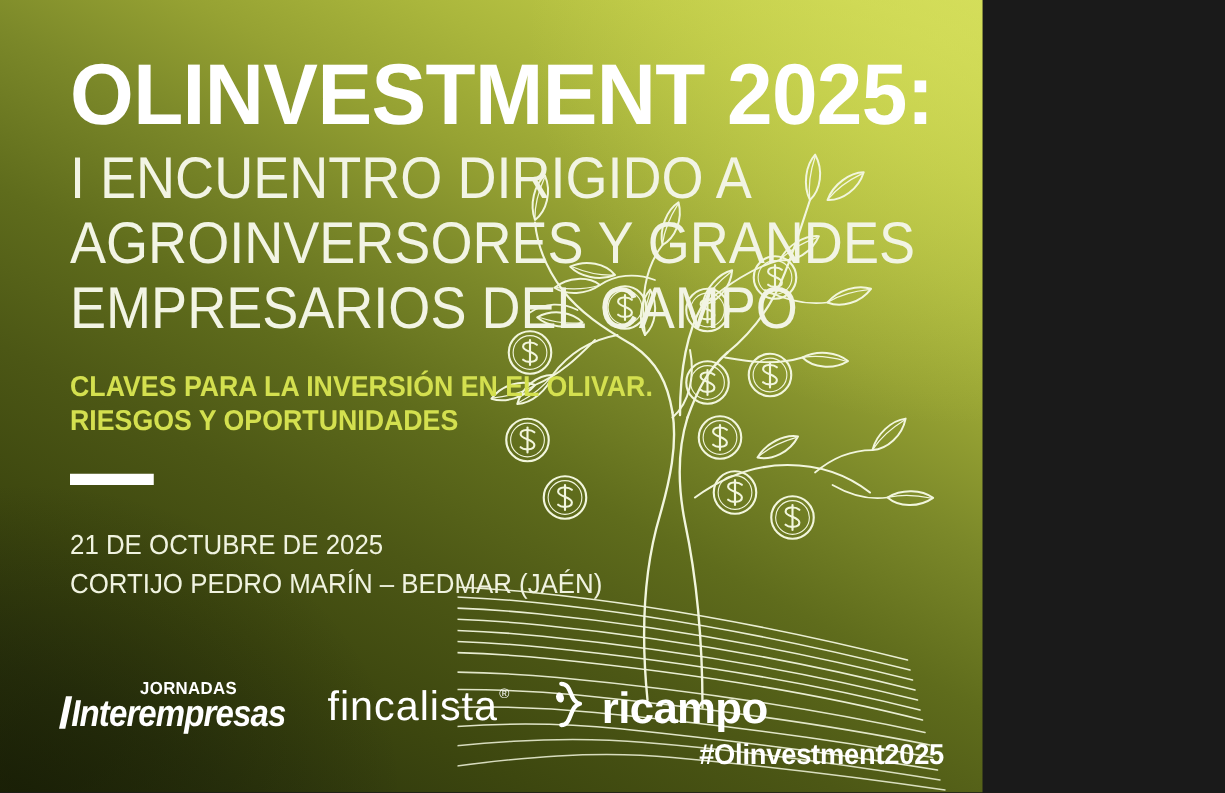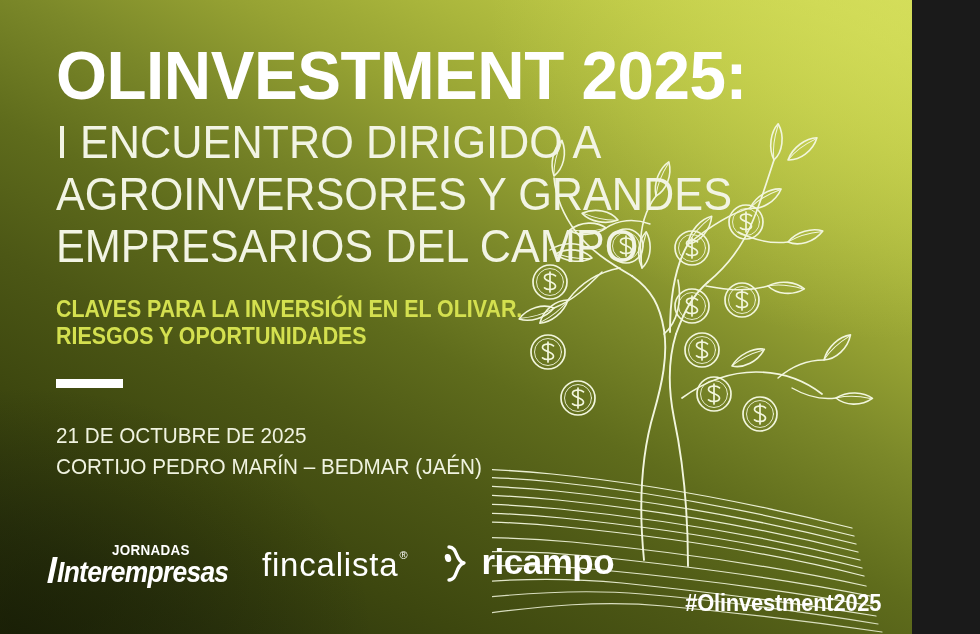--- a/index.html
+++ b/index.html
@@ -2,21 +2,21 @@
 <html><head>
 <meta charset="utf-8">
 <style>
   html, body {
     margin: 0;
     padding: 0;
     background: #1a1a1a;
   }
   #banner {
     position: relative;
-    width: 912px;
+    width: 786px;
     height: 634px;
     overflow: hidden;
     font-family: "Liberation Sans", sans-serif;
     background: linear-gradient(28deg,
         #232b08 0%,
         #2d360d 10%,
         #3d470f 22%,
         #4c5715 34%,
         #5f6c1c 46%,
         #7b8829 58%,
@@ -186,21 +186,21 @@
   .logo-finca sup {
     position: absolute;
     top: 2px;
     right: 0;
     font-size: 11px;
     line-height: 11px;
   }
 
   .logo-ricampo {
     display: flex;
-    align-items: flex-start;
+    align-items: flex-end;
     gap: 9px;
   }
   .logo-ricampo .mark {
     width: 30px;
     height: 40px;
   }
   .logo-ricampo .word {
     color: #ffffff;
     font-size: 35px;
     line-height: 35px;

